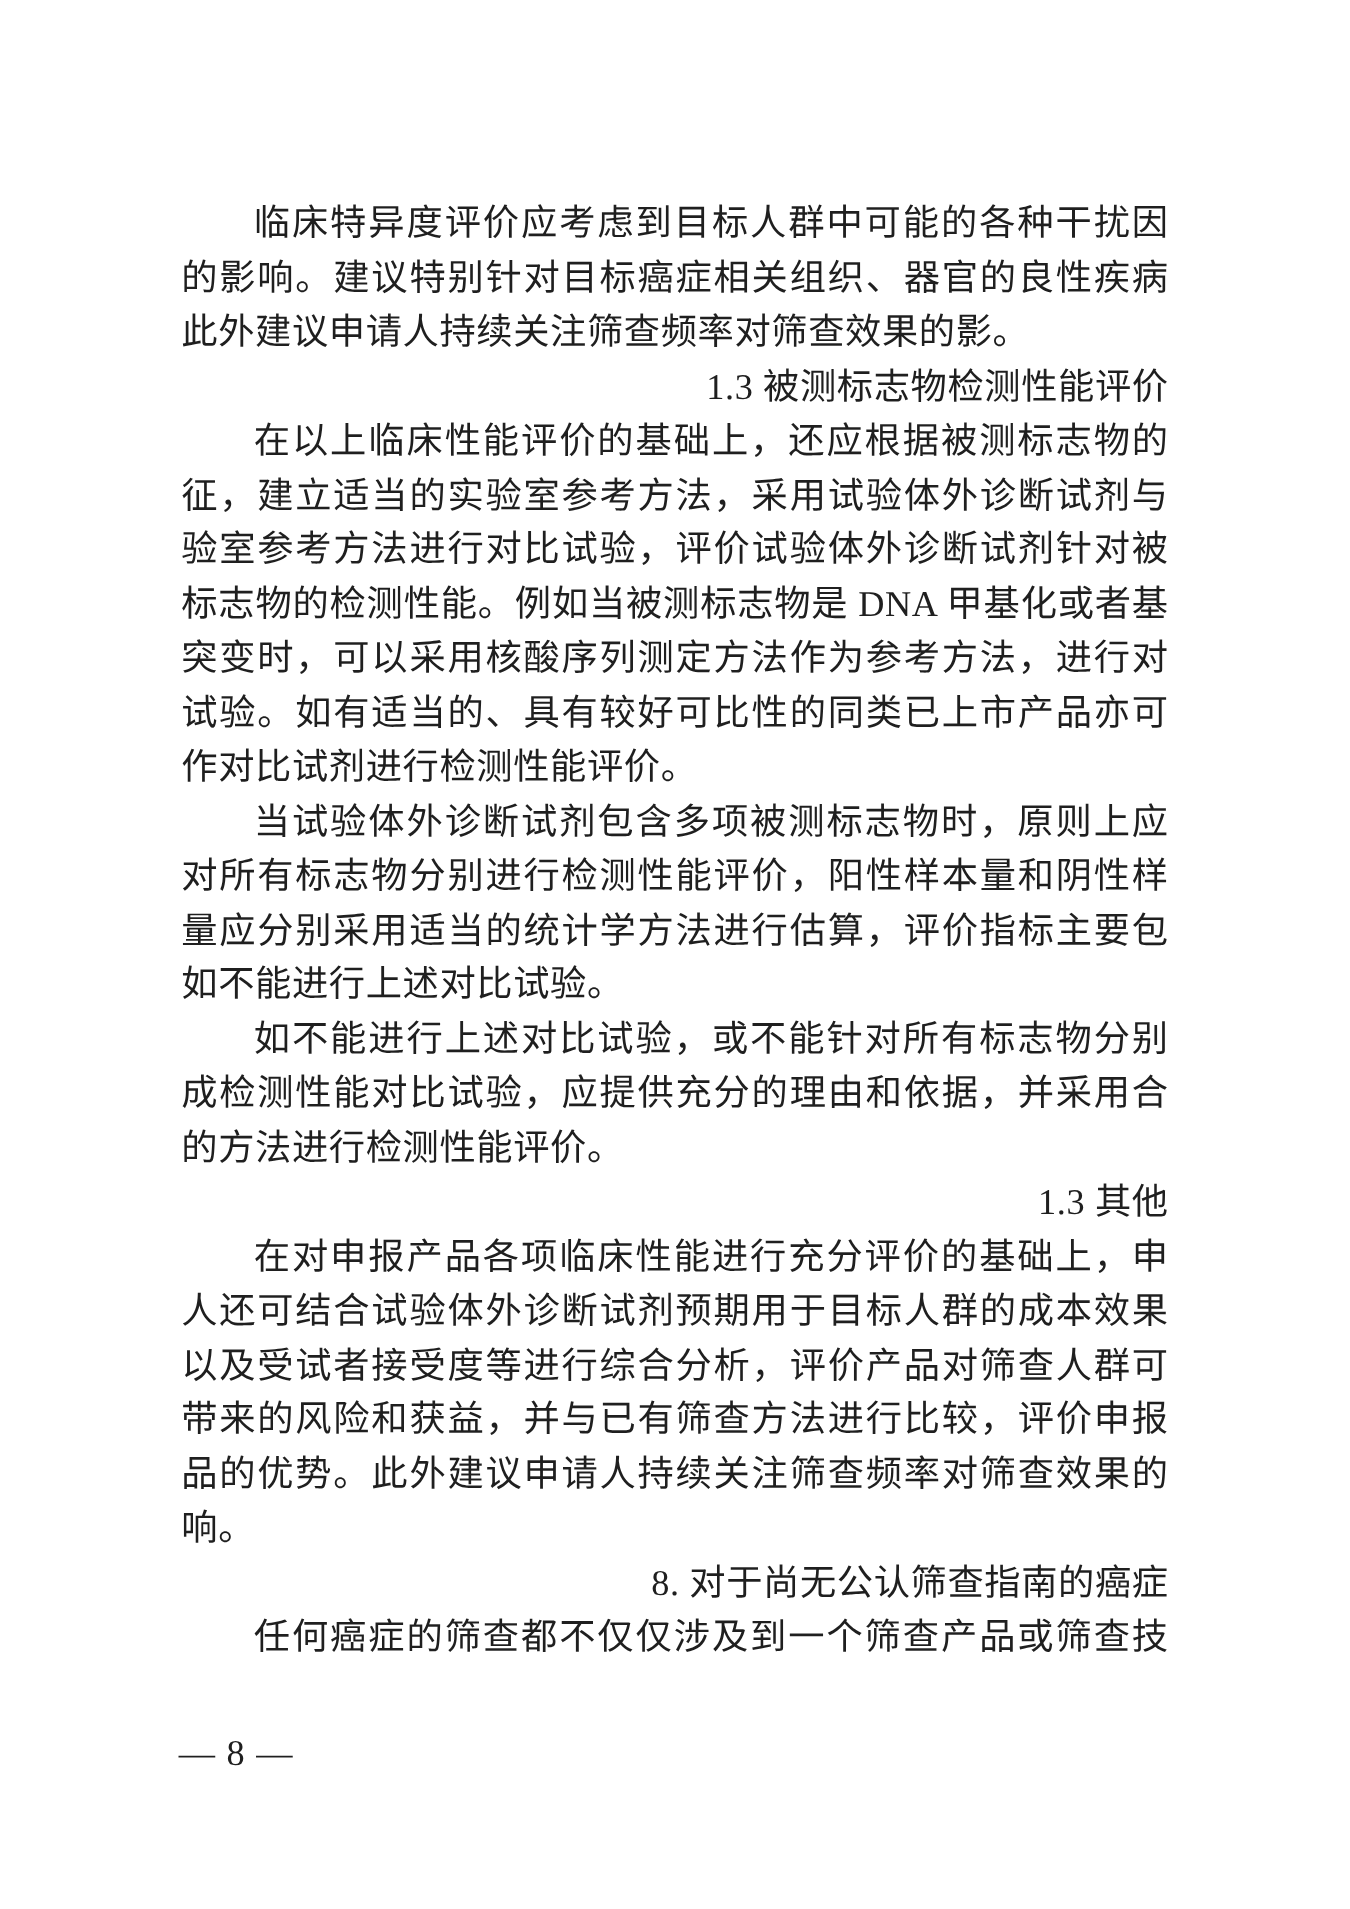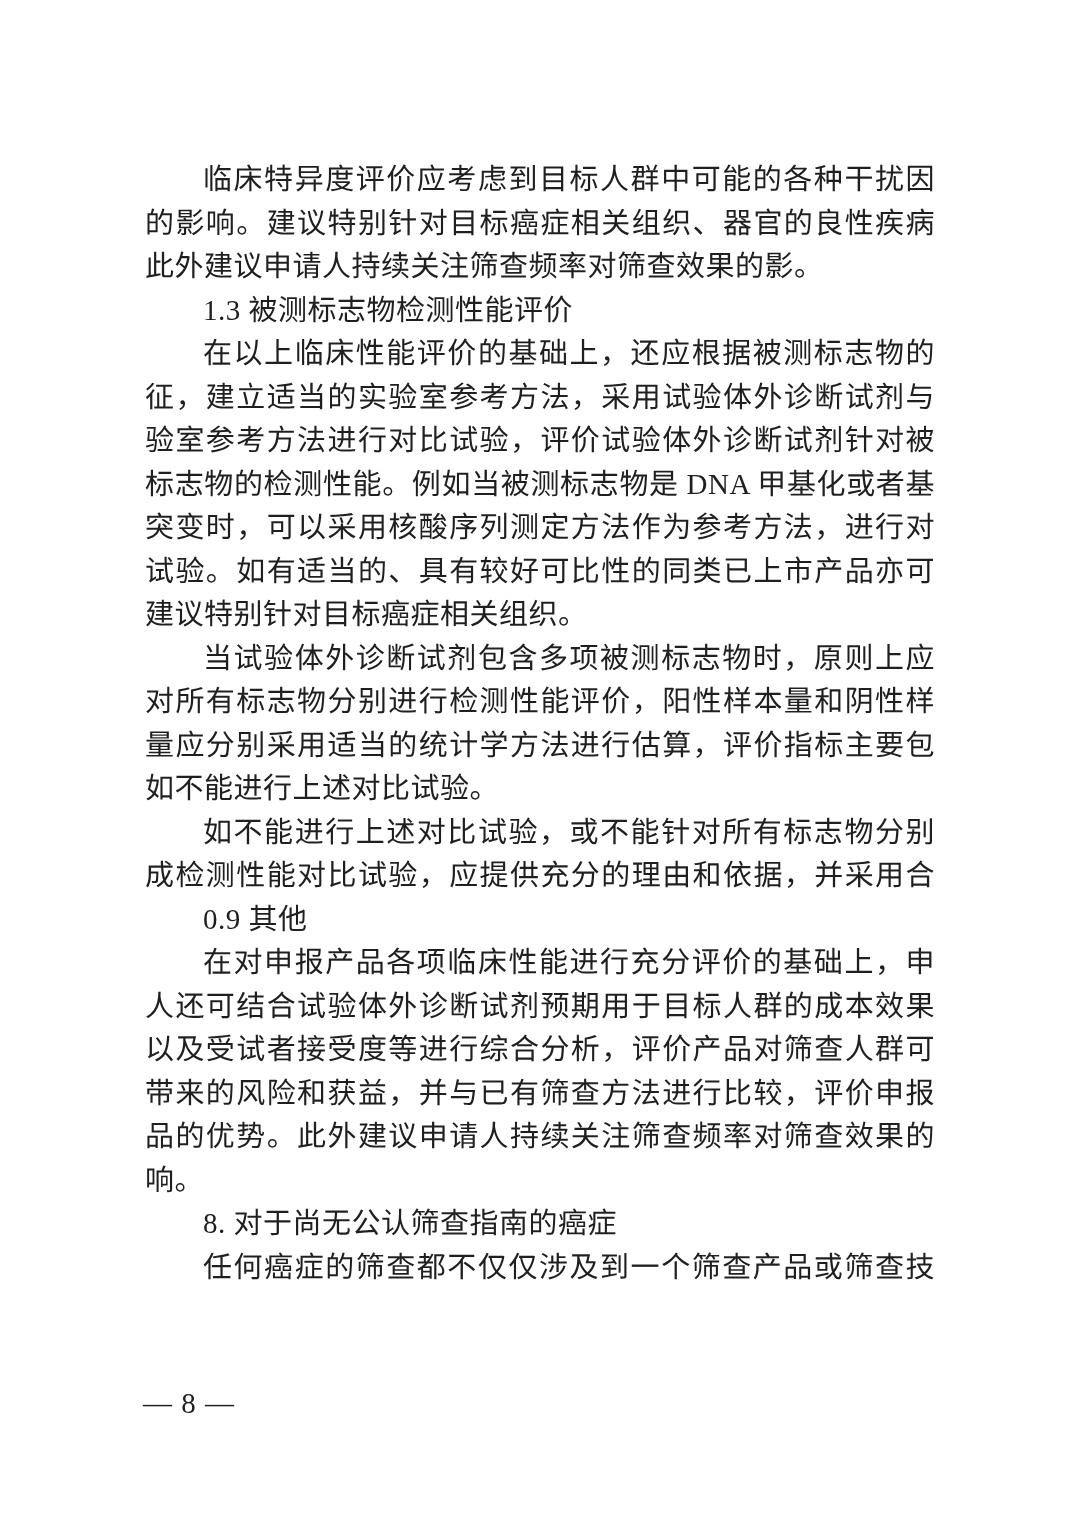--- a/index.html
+++ b/index.html
@@ -26,20 +26,21 @@
     font-size: 29px;
     line-height: 43.5px;
     height: 43.5px;
     letter-spacing: 0.5px;
     white-space: nowrap;
     overflow: hidden;
     font-weight: 400;
   }
   .line.indent {
     text-indent: 58px;
+    text-align: right;
   }
   .line.justify {
     white-space: normal;
     text-align: justify;
     text-align-last: justify;
     text-justify: inter-character;
   }
   .footer {
     position: absolute;
     left: 143px;
@@ -58,28 +59,29 @@
       <div class="line indent justify">临床特异度评价应考虑到目标人群中可能的各种干扰因素</div>
       <div class="line justify">的影响。建议特别针对目标癌症相关组织、器官的良性疾病组</div>
       <div class="line">此外建议申请人持续关注筛查频率对筛查效果的影。</div>
       <div class="line indent">1.3 被测标志物检测性能评价</div>
       <div class="line indent justify">在以上临床性能评价的基础上，还应根据被测标志物的特</div>
       <div class="line justify">征，建立适当的实验室参考方法，采用试验体外诊断试剂与实</div>
       <div class="line justify">验室参考方法进行对比试验，评价试验体外诊断试剂针对被测</div>
       <div class="line justify">标志物的检测性能。例如当被测标志物是 DNA 甲基化或者基因</div>
       <div class="line justify">突变时，可以采用核酸序列测定方法作为参考方法，进行对比</div>
       <div class="line justify">试验。如有适当的、具有较好可比性的同类已上市产品亦可用</div>
-      <div class="line">建议特别针对目标癌症相关组织。</div>
+      <div class="line">作对比试剂进行检测性能评价。</div>
       <div class="line indent justify">当试验体外诊断试剂包含多项被测标志物时，原则上应针</div>
       <div class="line justify">对所有标志物分别进行检测性能评价，阳性样本量和阴性样本</div>
       <div class="line justify">量应分别采用适当的统计学方法进行估算，评价指标主要包括</div>
       <div class="line">如不能进行上述对比试验。</div>
       <div class="line indent justify">如不能进行上述对比试验，或不能针对所有标志物分别完</div>
       <div class="line justify">成检测性能对比试验，应提供充分的理由和依据，并采用合理</div>
-      <div class="line indent">0.9 其他</div>
+      <div class="line">的方法进行检测性能评价。</div>
+      <div class="line indent">1.3 其他</div>
       <div class="line indent justify">在对申报产品各项临床性能进行充分评价的基础上，申请</div>
       <div class="line justify">人还可结合试验体外诊断试剂预期用于目标人群的成本效果比</div>
       <div class="line justify">以及受试者接受度等进行综合分析，评价产品对筛查人群可能</div>
       <div class="line justify">带来的风险和获益，并与已有筛查方法进行比较，评价申报产</div>
       <div class="line justify">品的优势。此外建议申请人持续关注筛查频率对筛查效果的影</div>
       <div class="line">响。</div>
       <div class="line indent">8. 对于尚无公认筛查指南的癌症</div>
       <div class="line indent justify">任何癌症的筛查都不仅仅涉及到一个筛查产品或筛查技术</div>
     </div>
   <div class="footer">

